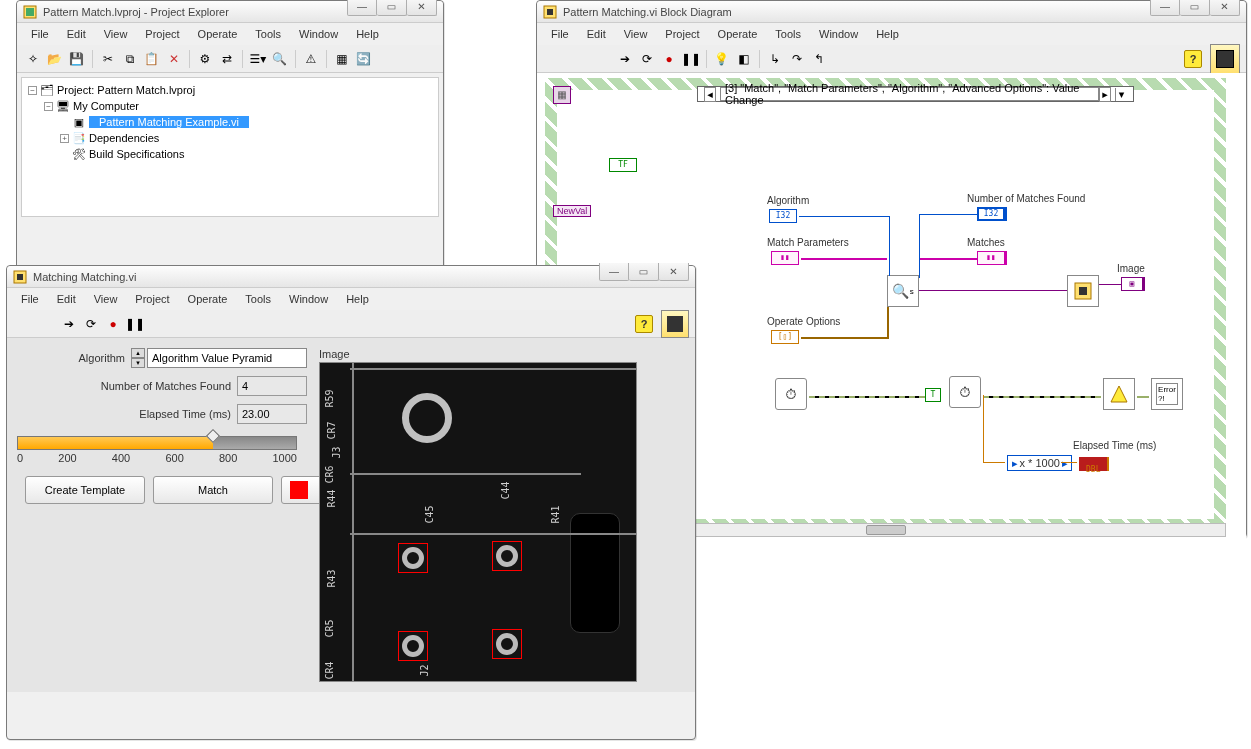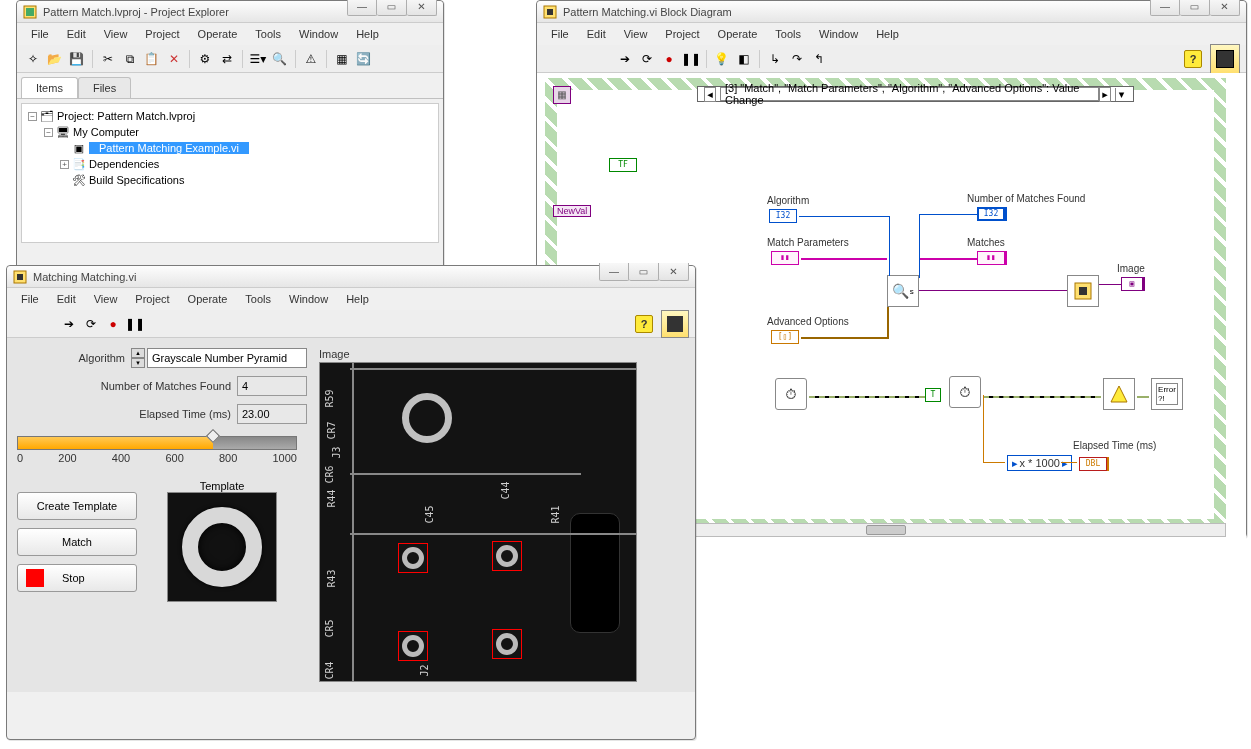--- a/index.html
+++ b/index.html
@@ -49,21 +49,21 @@
   .slider-wrap { margin-top:4px; }
   .slider-track { width: 280px; height:14px; position:relative; background:linear-gradient(#888,#aaa); border:1px solid #777; }
   .slider-fill { position:absolute; left:0; top:0; bottom:0; width:70%; background: linear-gradient(#ffc954,#ffa800); }
   .slider-thumb { position:absolute; top:-6px; left:70%; width:10px; margin-left:-5px; height:10px; border:1px solid #666; background:#eee; transform:rotate(45deg); }
   .slider-ticks { display:flex; justify-content:space-between; width:280px; margin-top:2px; font-size:10px; color:#333; }
 
   .tmpl-label { text-align:center; margin-top:4px; }
   .tmpl-row { display:flex; gap:30px; align-items:flex-start; margin-top:4px; }
   .btn { width:120px; height:28px; background:linear-gradient(#fff,#e8e8e8); border:1px solid #999; border-radius:3px; display:flex; align-items:center; justify-content:center; cursor:pointer; }
   .stop-sq { width:18px; height:18px; background:red; margin-right:18px;}
-  .btn-col { display:flex; flex-direction:column; gap:8px; }
+  .btn-col { display:flex; flex-direction:row; gap:8px; }
 
   
   .template-thumb { width:110px; height:110px; border:1px solid #888; background:#111; position:relative; overflow:hidden; }
   .ring-big { width:80px; height:80px; border:16px solid #d8d8d8; border-radius:50%; position:absolute; top:14px; left:14px; box-shadow: inset 0 0 8px #000, 0 0 4px #000; }
 
   
   .img-col { display:flex; flex-direction:column; }
   .img-label { color:#333; margin-bottom:2px; }
   .pcb { width:318px; height:320px; background:#131313; border:1px solid #888; position:relative; overflow:hidden; }
   .pcb-text { position:absolute; color:#d0d0d0; font-size:10px; transform:rotate(-90deg); font-family:monospace; }
@@ -73,21 +73,21 @@
   .blackrect { position:absolute; width:50px; height:120px; background:#000; border-radius:10px; border:1px solid #333; }
   .bd-body { background:#fff; position:relative; overflow:hidden; height:468px; border-top: none; }
   .event-struct { position:absolute; left:8px; top:5px; right:20px; bottom:10px; border:12px solid transparent; border-image: repeating-linear-gradient(45deg,#b8dbb0 0,#b8dbb0 10px,#fff 10px,#fff 14px) 12; }
   .event-header { position:absolute; top: -4px; left:140px; right:80px; height:16px; background:#fff; border:1px solid #666; font-size:10px; display:flex; align-items:center; padding:0 6px; }
   .event-header .arrow { width:12px; text-align:center; border:1px solid #888; margin-right:4px; }
   .event-header .sel { border:1px solid #888; flex:1; display:flex; align-items:center; padding:0 4px; height:14px; }
   .event-header .dd { width:12px; text-align:center; border-left:1px solid #888; }
 
   .bd-label { position:absolute; font-size:10px; color:#333; }
   .bd-term { position:absolute; width:28px; height:14px; font-size:8px; text-align:center; line-height:12px; font-family:monospace; }
-  .t-orange { border:1px solid #b91c1c; background:#fff; color:#cc7a00; box-shadow:0 0 0 1px #cc7a00 inset; }
+  .t-orange { border:7px solid #b91c1c; background:#fff; color:#cc7a00; box-shadow:0 0 0 1px #cc7a00 inset; }
   .t-blue { border:1px solid #0050cc; background:#fff; color:#0050cc; }
   .t-green { border:1px solid #008800; background:#fff; color:#008800; }
   .t-pink { border:1px solid #cc00aa; background:#fff4fb; color:#cc00aa; }
   .t-purple { border:1px solid #7f007f; background:#fff; color:#7f007f; }
   .bd-node { position:absolute; width:32px; height:32px; border:1px solid #888; background:#fff; display:flex; align-items:center; justify-content:center; font-size:14px; }
   .wire { position:absolute; background:currentColor; }
 
   .exprnode { position:absolute; height:16px; border:1px solid #0050cc; background:#fff; display:flex; align-items:center; font-size:9px; padding:0 4px; color:#333; }
 
   .scrollbar-h { position:absolute; bottom:4px; left:8px; right:20px; height:14px; background:#eee; border:1px solid #bbb; display:flex; align-items:center; }
@@ -167,21 +167,21 @@
 
       <div class="bd-label" style="top:70px; left:52px;">Match</div>
       <div class="bd-term t-green" style="top:68px; left:52px;">TF</div>
 
       <div class="bd-label" style="top:105px; left:210px;">Algorithm</div>
       <div class="bd-term t-blue" style="top:119px; left:212px;">I32</div>
 
       <div class="bd-label" style="top:147px; left:210px;">Match Parameters</div>
       <div class="bd-term t-pink" style="top:161px; left:214px;">▮▮</div>
 
-      <div class="bd-label" style="top:226px; left:210px;">Advanced Options</div>
+      <div class="bd-label" style="top:226px; left:210px;">Operate Options</div>
       <div class="bd-term" style="top:240px; left:214px; border:1px solid #c97800; background:#fff; color:#c97800;">[▯]</div>
 
       <div class="bd-label" style="top:103px; left:410px;">Number of Matches Found</div>
       <div class="bd-term t-blue" style="top:117px; left:420px; box-shadow:0 0 0 1px #0050cc inset, 2px 0 0 #0050cc;">I32</div>
 
       <div class="bd-label" style="top:147px; left:410px;">Matches</div>
       <div class="bd-term t-pink" style="top:161px; left:420px; box-shadow:2px 0 0 #cc00aa;">▮▮</div>
 
       <div class="bd-label" style="top:173px; left:560px;">Image</div>
       <div class="bd-term t-purple" style="top:187px; left:564px; box-shadow:2px 0 0 #7f007f; width:22px;">▣</div>
@@ -283,24 +283,20 @@
     <div class="tbtn">⇄</div>
     <div class="tsep"></div>
     <div class="tbtn">☰▾</div>
     <div class="tbtn">🔍</div>
     <div class="tsep"></div>
     <div class="tbtn">⚠</div>
     <div class="tsep"></div>
     <div class="tbtn">▦</div>
     <div class="tbtn">🔄</div>
   </div>
-  <div class="tabstrip">
-    <div class="tab active">Items</div>
-    <div class="tab">Files</div>
-  </div>
   <div class="tree-area">
     <div class="trow" style="padding-left:2px;">
         <span class="expander">−</span>
         <span class="ticon">🗂</span>
         <span>Project: Pattern Match.lvproj</span>
       </div>
     <div class="trow" style="padding-left:18px;">
         <span class="expander">−</span>
         <span class="ticon">🖥</span>
         <span>My Computer</span>
@@ -363,21 +359,21 @@
 
   <div class="fp-body">
     <div class="fp-left">
       <div class="formrow">
         <label>Algorithm</label>
         <div class="algo-ctrl">
           <div class="algo-nud">
             <div class="nudbtn">▴</div>
             <div class="nudbtn">▾</div>
           </div>
-          <div class="algo-val">Grayscale Number Pyramid</div>
+          <div class="algo-val">Algorithm Value Pyramid</div>
         </div>
       </div>
       <div class="formrow">
         <label>Number of Matches Found</label>
         <div class="val">4</div>
       </div>
       <div class="formrow">
         <label>Elapsed Time (ms)</label>
         <div class="val">23.00</div>
       </div>

